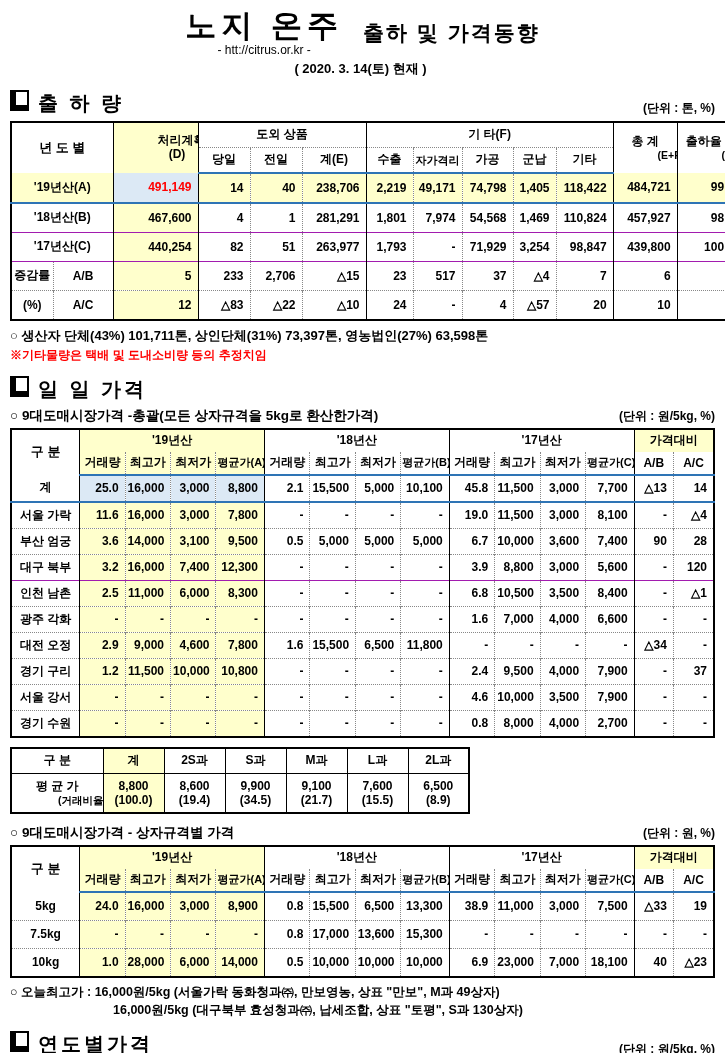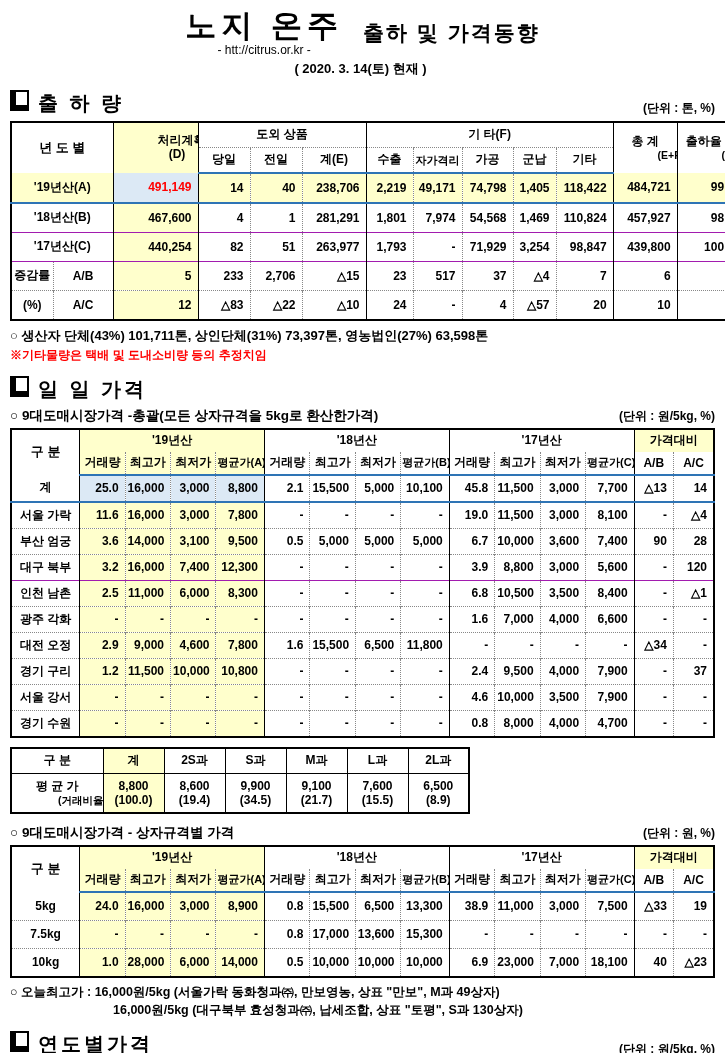--- a/index.html
+++ b/index.html
@@ -423,21 +423,21 @@
         <td class="yellow">-</td>
         <td class="yellow">-</td>
         <td class="yellow sep">-</td>
         <td>-</td>
         <td>-</td>
         <td>-</td>
         <td class="sep">-</td>
         <td>0.8</td>
         <td>8,000</td>
         <td>4,000</td>
-        <td class="sep">4,700</td>
+        <td class="sep">2,700</td>
         <td>-</td>
         <td class="last">-</td>
       </tr>
     </tbody>
 </table>
 
 <table id="size-table">
   <colgroup>
     <col style="width:92px">
       <col style="width:61px">

